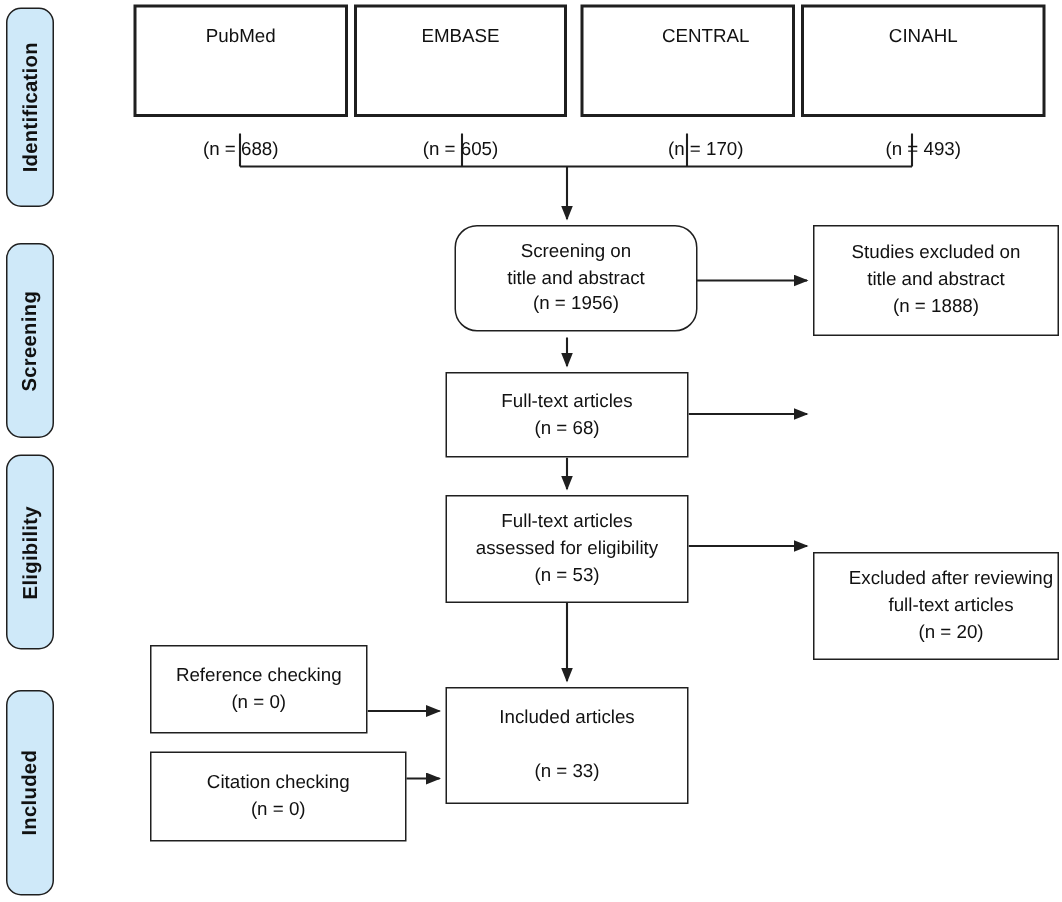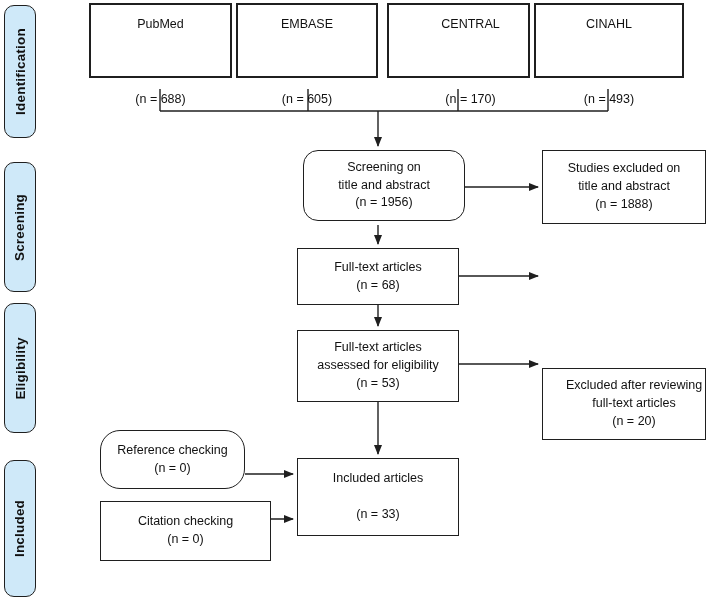--- a/index.html
+++ b/index.html
@@ -74,30 +74,30 @@
     height: 75px;
     border-width: 2px;
     flex-direction: column;
     justify-content: flex-start;
     padding-top: 11px;
   }
   .source .src-count { margin-top: 23px; }
   #src-pubmed  { left: 89px;  width: 143px; }
   #src-embase  { left: 236px; width: 142px; }
   #src-central { left: 387px; width: 143px; padding-left: 24px; }
-  #src-cinahl  { left: 534px; width: 150px; }
+  #src-cinahl  { left: 534px; width: 163px; }
 
   
   #box-screening { left: 303px; top: 150px; width: 162px; height: 71px; border-radius: 15px; }
   #box-fulltext  { left: 297px; top: 248px; width: 162px; height: 57px; }
   #box-assessed  { left: 297px; top: 330px; width: 162px; height: 72px; }
   #box-included  { left: 297px; top: 458px; width: 162px; height: 78px; }
 
   
-  #box-reference { left: 100px; top: 430px; width: 145px; height: 59px; border-radius: 20px; }
+  #box-reference { left: 100px; top: 430px; width: 145px; height: 59px; }
   #box-citation  { left: 100px; top: 501px; width: 171px; height: 60px; }
 
   
   #box-excl-ta      { left: 542px; top: 150px; width: 164px; height: 74px; }
   #box-excl-doubles { left: 542px; top: 248px; width: 164px; height: 57px; }
   #box-excl-ft      { left: 542px; top: 368px; width: 164px; height: 72px; padding-left: 20px; }
 </style>
 </head>
 <body>
 

